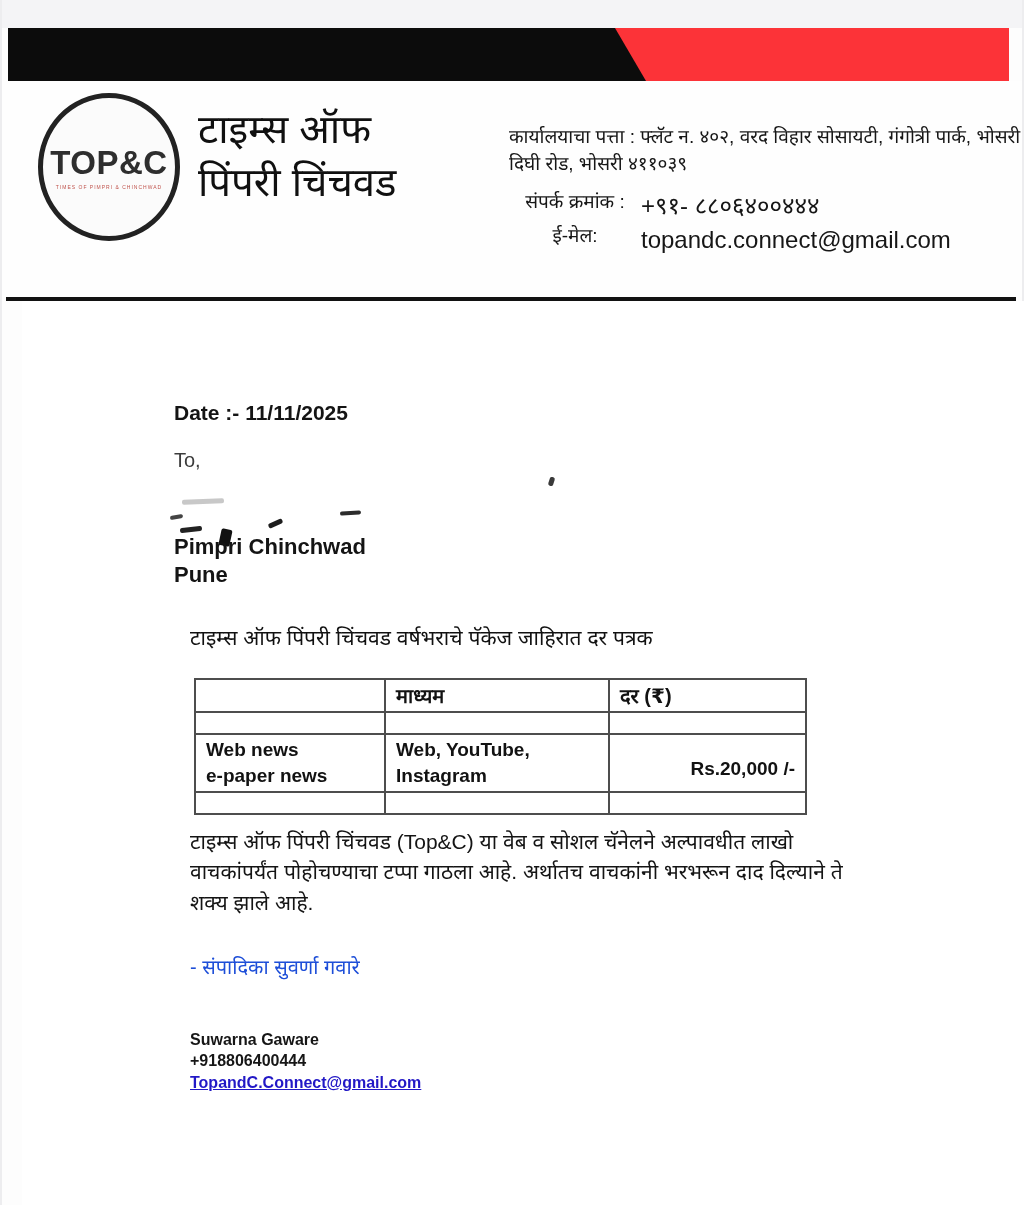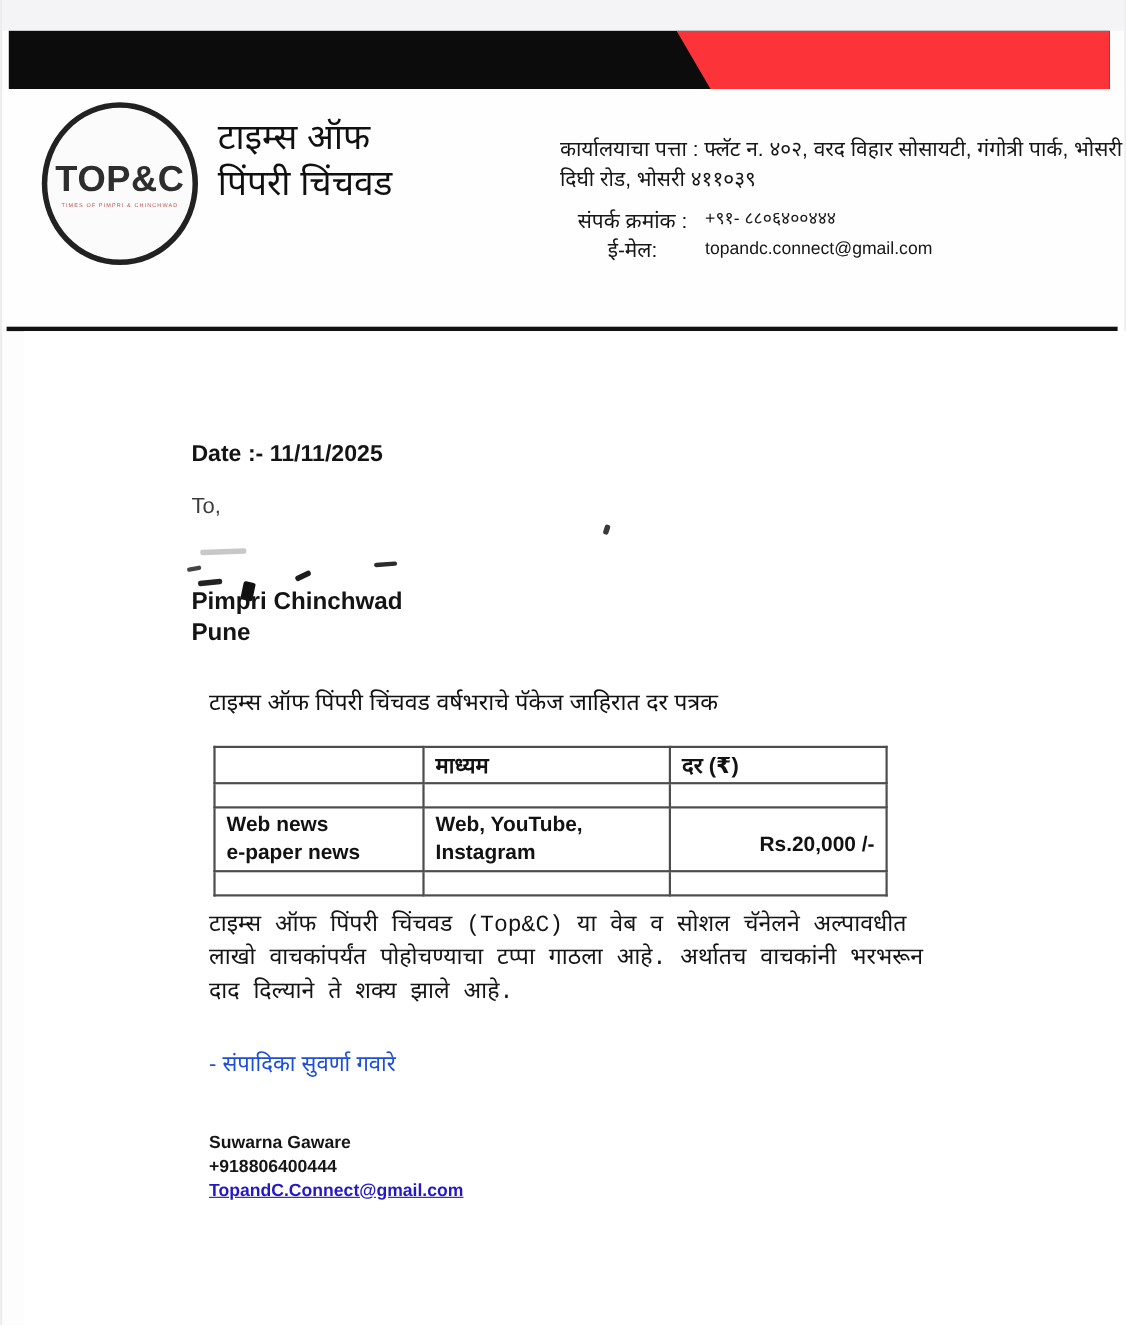--- a/index.html
+++ b/index.html
@@ -33,30 +33,30 @@
   .letterhead { position:absolute; left:0; top:81px; width:100%; height:216px; background:#fefefe; }
   .logo-circle {
     position:absolute; left:36px; top:12px; width:142px; height:148px;
     border:5px solid #222; border-radius:50%; background:#fbfbfb;
     display:flex; flex-direction:column; align-items:center; justify-content:center;
   }
   .logo-main { font-size:33px; font-weight:bold; color:#2e2e2e; letter-spacing:.5px; }
   .logo-tag { font-size:5px; color:#c0544d; letter-spacing:1px; margin-top:2px; white-space:nowrap; }
   .org-name {
     position:absolute; left:196px; top:22px;
-    font-size:32px; color:#101010; line-height:1.32; font-weight:500;
+    font-size:40px; color:#101010; line-height:1.32; font-weight:500;
   }
   .contact-block {
     position:absolute; left:470px; top:43px; width:540px;
     font-size:19px; color:#161616;margin-left:37px;
   }
   .contact-address { line-height:1.42; margin-bottom:11px; }
   .contact-row { display:flex; line-height:1.42;text-align:center; }
   .contact-label { width:132px; flex:none; }
-  .contact-value { font-size:16px; }
+  .contact-value { font-size:24px; }
   .sep-line { position:absolute; left:4px; top:297px; width:1010px; height:4px; background:#121212; }
 
   
   .letter-body { position:absolute; left:0; top:301px; width:100%; bottom:0; background:#ffffff;margin-left:20px; }
   .abs { position:absolute; }
   .bold-line { font-weight:bold; color:#141414; }
   .date-line { left:152px; top:100px; font-size:21px; }
   .salutation { left:152px; top:148px; font-size:20px; color:#3c3c3c; }
   .recipient-1 { left:152px; top:233px; font-size:22px; }
   .recipient-2 { left:152px; top:261px; font-size:22px; }
@@ -78,21 +78,21 @@
   }
   .col-service { width:190px; }
   .col-medium  { width:224px; }
   .col-rate    { width:197px; }
   .row-head td   { height:32px; font-weight:bold; font-size:20px; }
   .row-empty td  { height:22px; }
   .row-main td   { height:58px; font-weight:bold; line-height:1.35; }
 
   .body-par {
     left:168px; top:526px; width:668px;
-    font-size:21px; color:#141414; line-height:1.45;font-family:Liberation Mono, monospace;
+    font-size:21px; color:#141414; line-height:1.45;
   }
   .signoff { left:168px; top:652px; font-size:20px; color:#1d4ed8; }
   .sig-block { left:168px; top:728px; font-size:16px; line-height:1.33; }
   .sig-name, .sig-phone { font-weight:bold; color:#161616; }
   .sig-email a, .sig-email span {
     font-weight:bold; color:#2218c6; text-decoration:underline; cursor:pointer;
   }
 </style>
 </head>
 <body>

